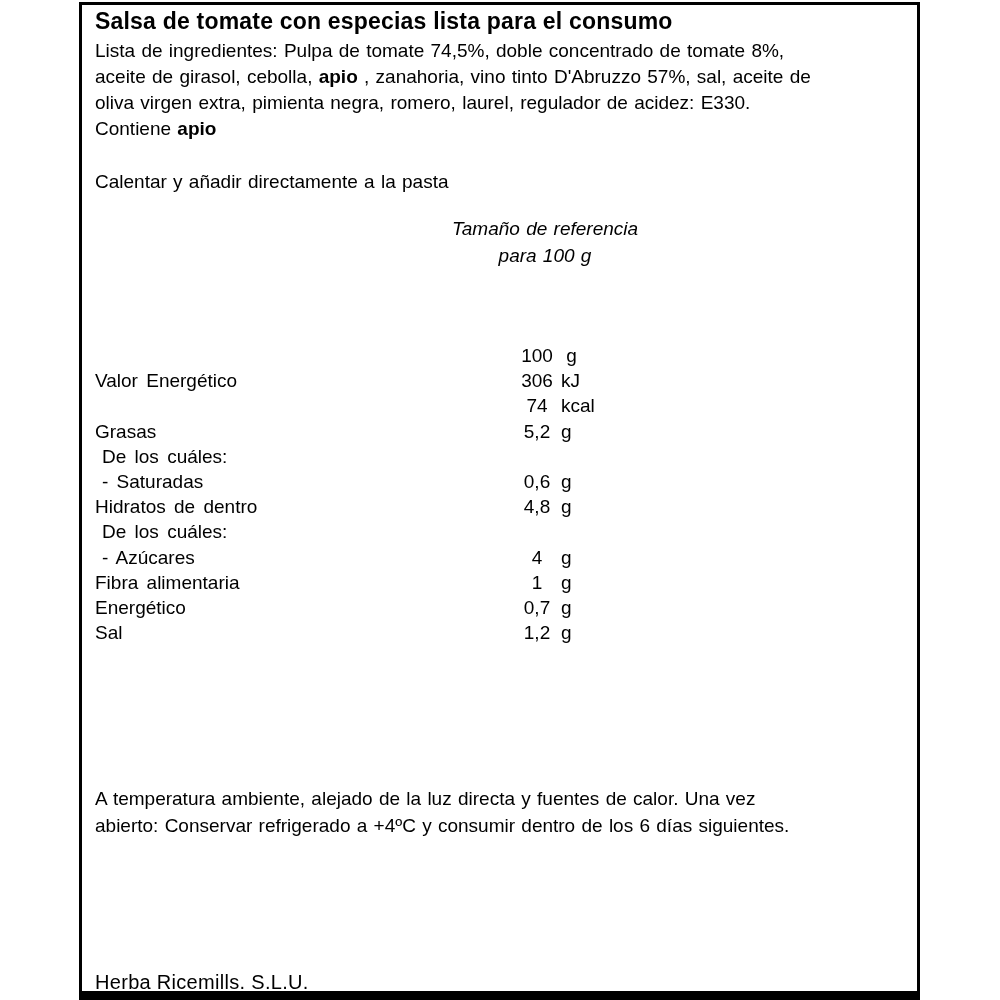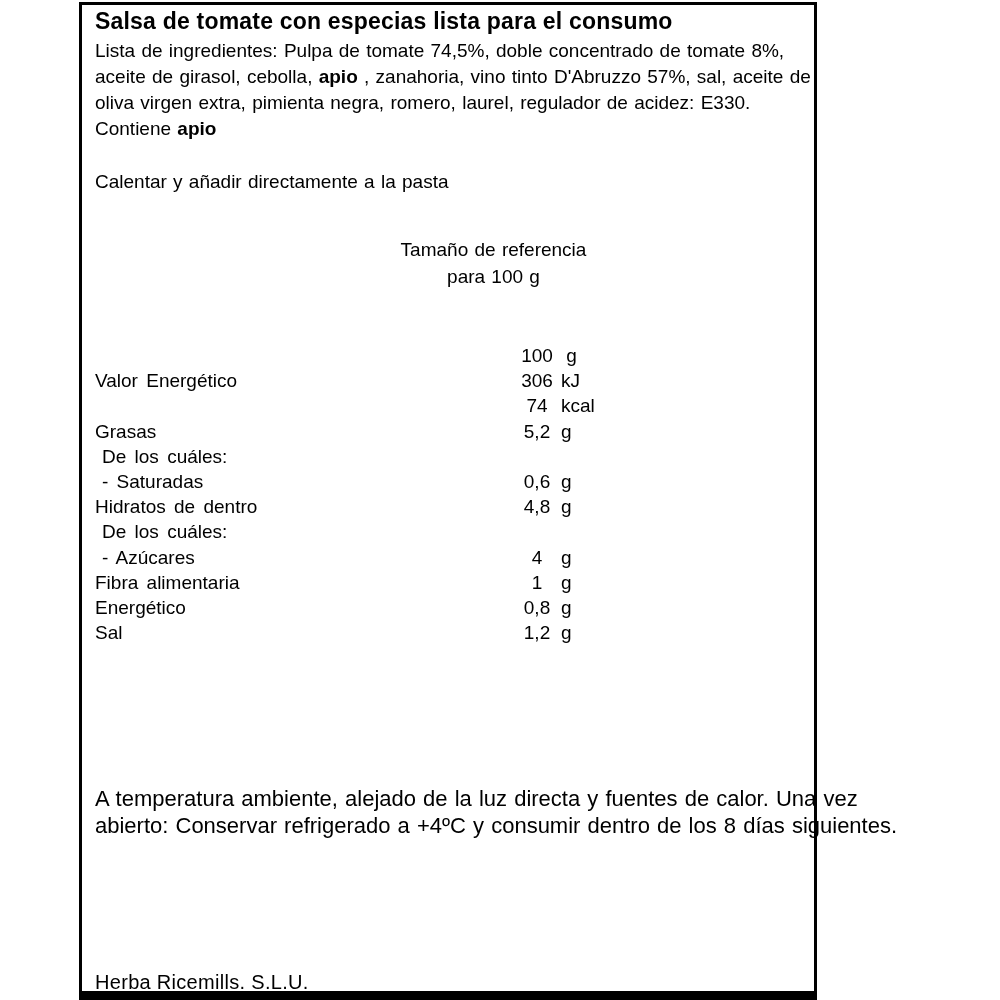--- a/index.html
+++ b/index.html
@@ -1,36 +1,36 @@
 <!DOCTYPE html>
 <html><head>
 <meta charset="utf-8">
 <style>
   html,body{margin:0;padding:0;background:#ffffff;}
   body{width:1000px;height:1000px;position:relative;font-family:"Liberation Sans","DejaVu Sans",sans-serif;color:#000;}
   .label-box{
-    position:absolute;left:79px;top:2px;width:738px;height:998px;
+    position:absolute;left:79px;top:2px;width:841px;height:998px;
     box-sizing:border-box;background:#fff;
     border:3px solid #000;border-bottom-width:9px;
   }
   .blk{position:absolute;left:13px;right:14px;}
   .title{top:3px;font-size:23px;font-weight:bold;letter-spacing:0.2px;white-space:nowrap;}
   .ingredients{top:33px;font-size:19px;line-height:26px;word-spacing:1px;}
   .ingredients .line{white-space:pre;}
   .ingredients .line span, .ingredients .line b{white-space:pre;}
   .usage{top:166px;font-size:19px;word-spacing:1px;white-space:nowrap;}
-  .serving{top:231px;font-size:19px;line-height:27px;text-align:center;padding-left:92px;word-spacing:1px;}
+  .serving{top:210px;font-size:19px;line-height:27px;text-align:center;padding-left:92px;word-spacing:1px;font-style:italic;}
   .nutrition{top:338px;font-size:19px;}
   .nrow{position:relative;height:25.2px;line-height:25.2px;}
   .nlabel{word-spacing:3px;white-space:pre;}
   .nlabel.ind{padding-left:7px;display:inline-block;}
   .nval{position:absolute;left:418px;top:0;white-space:pre;}
   .nnum{display:inline-block;width:48px;text-align:center;}
   .nunit{white-space:pre;}
-  .storage{top:780px;font-size:22px;line-height:27px;word-spacing:1px;}
+  .storage{top:780px;font-size:19px;line-height:27px;word-spacing:1px;}
   .storage .line{white-space:pre;}
   .weight{top:879px;font-size:21px;font-weight:bold;}
   .weight .esign{font-size:26px;font-weight:normal;margin-left:3px;vertical-align:-2px;}
   .manufacturer{top:966px;font-size:20px;font-weight:normal;letter-spacing:0.3px;}
   b{font-weight:bold;}
 </style>
 </head>
 <body>
 
 <div class="label-box">
@@ -97,30 +97,30 @@
       <span class="nval"><span class="nnum">4</span><span class="nunit">g</span></span>
     </div>
 
     <div class="nrow">
       <span class="nlabel">Fibra alimentaria</span>
       <span class="nval"><span class="nnum">1</span><span class="nunit">g</span></span>
     </div>
 
     <div class="nrow">
       <span class="nlabel">Energético</span>
-      <span class="nval"><span class="nnum">0,8</span><span class="nunit">g</span></span>
+      <span class="nval"><span class="nnum">0,7</span><span class="nunit">g</span></span>
     </div>
 
     <div class="nrow">
       <span class="nlabel">Sal</span>
       <span class="nval"><span class="nnum">1,2</span><span class="nunit">g</span></span>
     </div>
   </div>
 
   <div class="blk storage">
     <div class="line">A temperatura ambiente, alejado de la luz directa y fuentes de calor. Una vez</div>
-    <div class="line">abierto: Conservar refrigerado a +4ºC y consumir dentro de los 8 días siguientes.</div>
+    <div class="line">abierto: Conservar refrigerado a +4ºC y consumir dentro de los 6 días siguientes.</div>
   </div>
 
 
   <div class="blk manufacturer">Herba Ricemills. S.L.U.</div>
 
 </div>
 
 </body></html>

